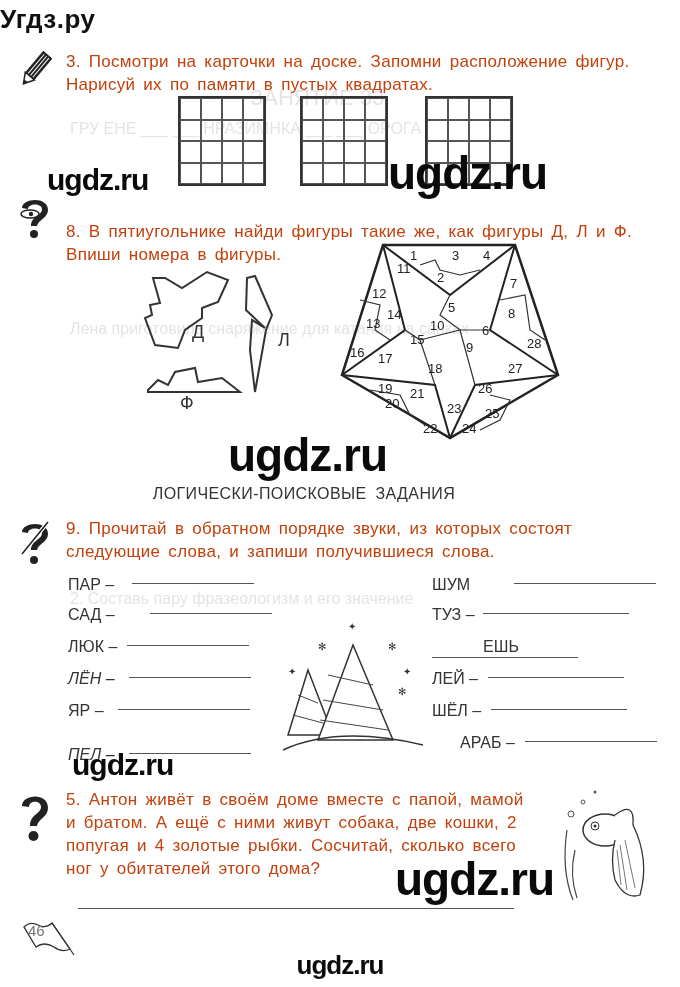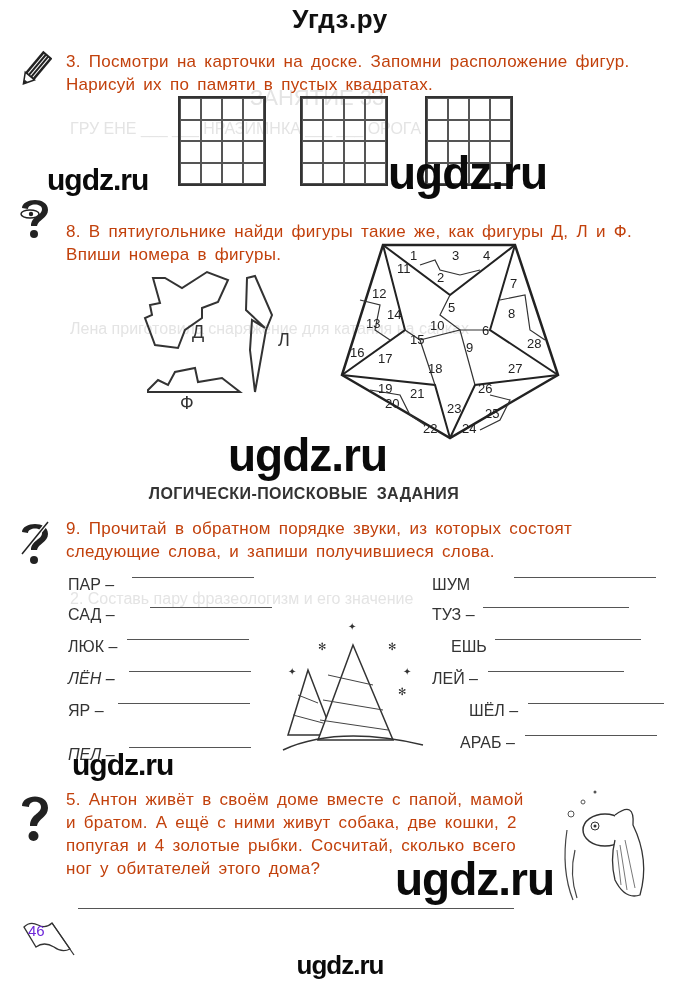--- a/index.html
+++ b/index.html
@@ -1,30 +1,30 @@
 <!DOCTYPE html>
 <html><head>
 <meta charset="utf-8">
 <style>
   html, body { margin:0; padding:0; }
   body { width:680px; height:987px; background:#ffffff; position:relative; overflow:hidden;
          font-family:"Liberation Sans", sans-serif; color:#2a2a2a; }
   .abs { position:absolute; }
-  .site-title { left:0; width:680px; top:4px; text-align:center; font-size:26px; font-weight:bold; color:#111; letter-spacing:0.5px; }
+  .site-title { left:0; width:680px; top:4px; font-size:26px; font-weight:bold; color:#111; letter-spacing:0.5px; }
   .wm { font-weight:bold; color:#0a0a0a; letter-spacing:-1px; }
   .wm-s { font-size:30px; }
   .wm-l { font-size:46px; }
   .task { font-size:17px; line-height:23px; color:#c2410c; letter-spacing:0.3px; word-spacing:3px; }
   .grid { border:2px solid #333; display:grid; grid-template-columns:repeat(4,1fr); grid-template-rows:repeat(4,1fr); }
   .grid div { border:1px solid #555; }
-  .section-title { left:0; width:608px; top:485px; text-align:center; font-size:16px; color:#333; letter-spacing:0.4px; word-spacing:4px;font-weight:bold; }
-  .word-row { position:absolute; font-size:16px; color:#333; display:flex; align-items:flex-start; }
+  .section-title { left:0; width:608px; top:485px; text-align:center; font-size:16px; color:#333; letter-spacing:0.4px; word-spacing:4px; }
+  .word-row { position:absolute; font-size:16px; color:#333; display:flex; align-items:center; }
   .word-row .line { border-bottom:1.5px solid #555; height:1px; margin-left:10px; margin-bottom:4px; }
   .shape-label { font-size:18px; color:#333; }
-  .page-num { font-size:15px; color:#6d28d9; }
+  .page-num { font-size:15px; color:#737373; }
   .ghost { color:#e4e4e4; font-size:16px; }
 </style>
 </head>
 <body>
 
 <div class="abs ghost" style="left:250px;top:85px;font-size:22px;">ЗАНЯТИЕ 33</div>
 <div class="abs ghost" style="left:70px;top:120px;">ГРУ ЕНЕ ___ ___ НРАЗИМНКА ___ ___ ОРОГА</div>
 <div class="abs ghost" style="left:70px;top:320px;">Лена приготовила снаряжение для катания на санках</div>
 <div class="abs ghost" style="left:70px;top:590px;">2. Составь пару фразеологизм и его значение</div>
 
@@ -225,29 +225,29 @@
 </svg>
 
 <div class="word-row" style="left:432px;top:576px;gap:20px;">
     <span>ШУМ</span>
     <span class="line" style="width:142px;margin-left:24px;"></span>
   </div>
 <div class="word-row" style="left:432px;top:606px;">
     <span>ТУЗ –</span>
     <span class="line" style="width:146px;margin-left:8px;"></span>
   </div>
-<div class="word-row" style="left:451px;top:638px;">
+<div class="word-row" style="left:424px;top:638px;flex-direction:column;">
     <span>ЕШЬ</span>
     <span class="line" style="width:146px;margin-left:8px;"></span>
   </div>
 <div class="word-row" style="left:432px;top:670px;">
     <span>ЛЕЙ –</span>
     <span class="line" style="width:136px;margin-left:10px;"></span>
   </div>
-<div class="word-row" style="left:432px;top:702px;margin-left:37px;">
+<div class="word-row" style="left:432px;top:702px;">
     <span>ШЁЛ –</span>
     <span class="line" style="width:136px;margin-left:10px;"></span>
   </div>
 <div class="word-row" style="left:432px;top:734px;margin-left:28px;">
     <span>АРАБ –</span>
     <span class="line" style="width:132px;margin-left:10px;"></span>
   </div>
 
 <div class="abs wm wm-s" style="left:72px;top:748px;">ugdz.ru</div>
 

